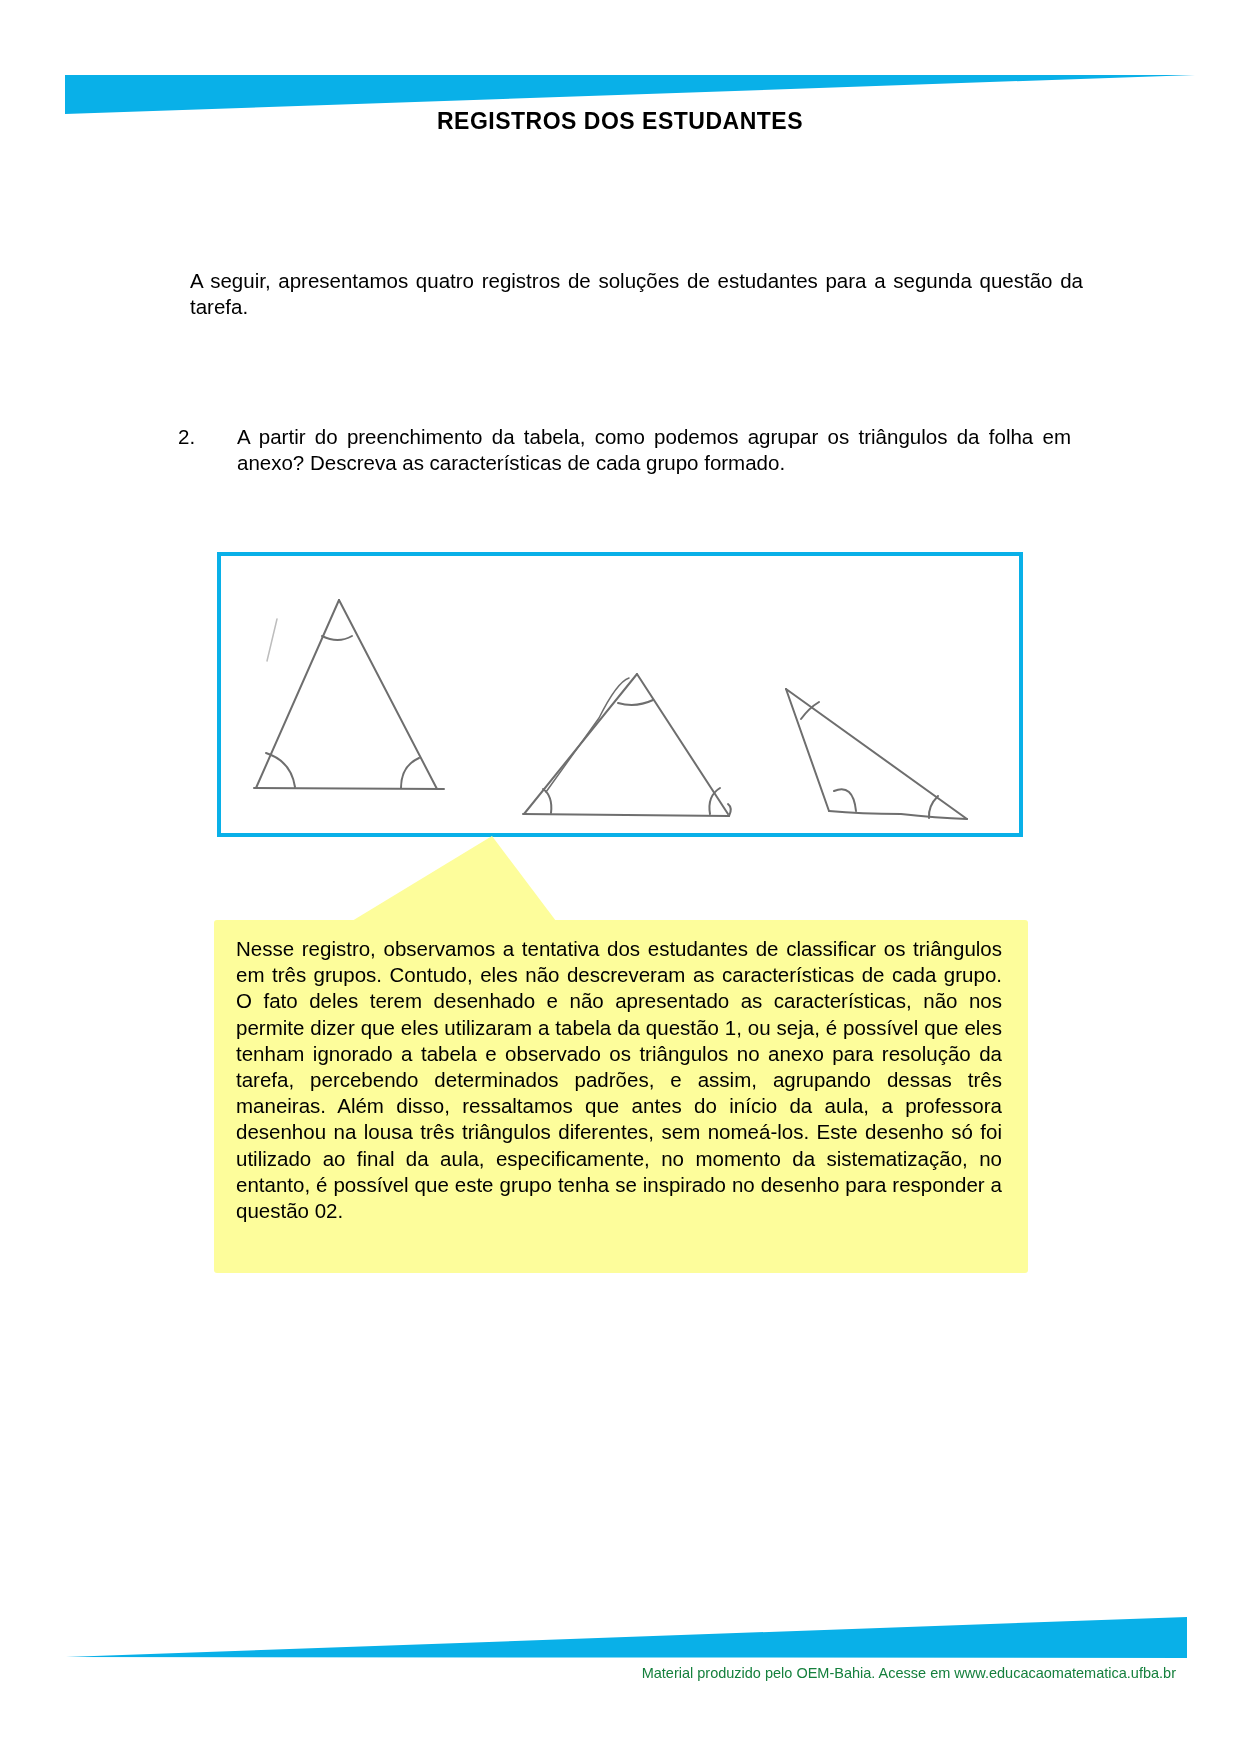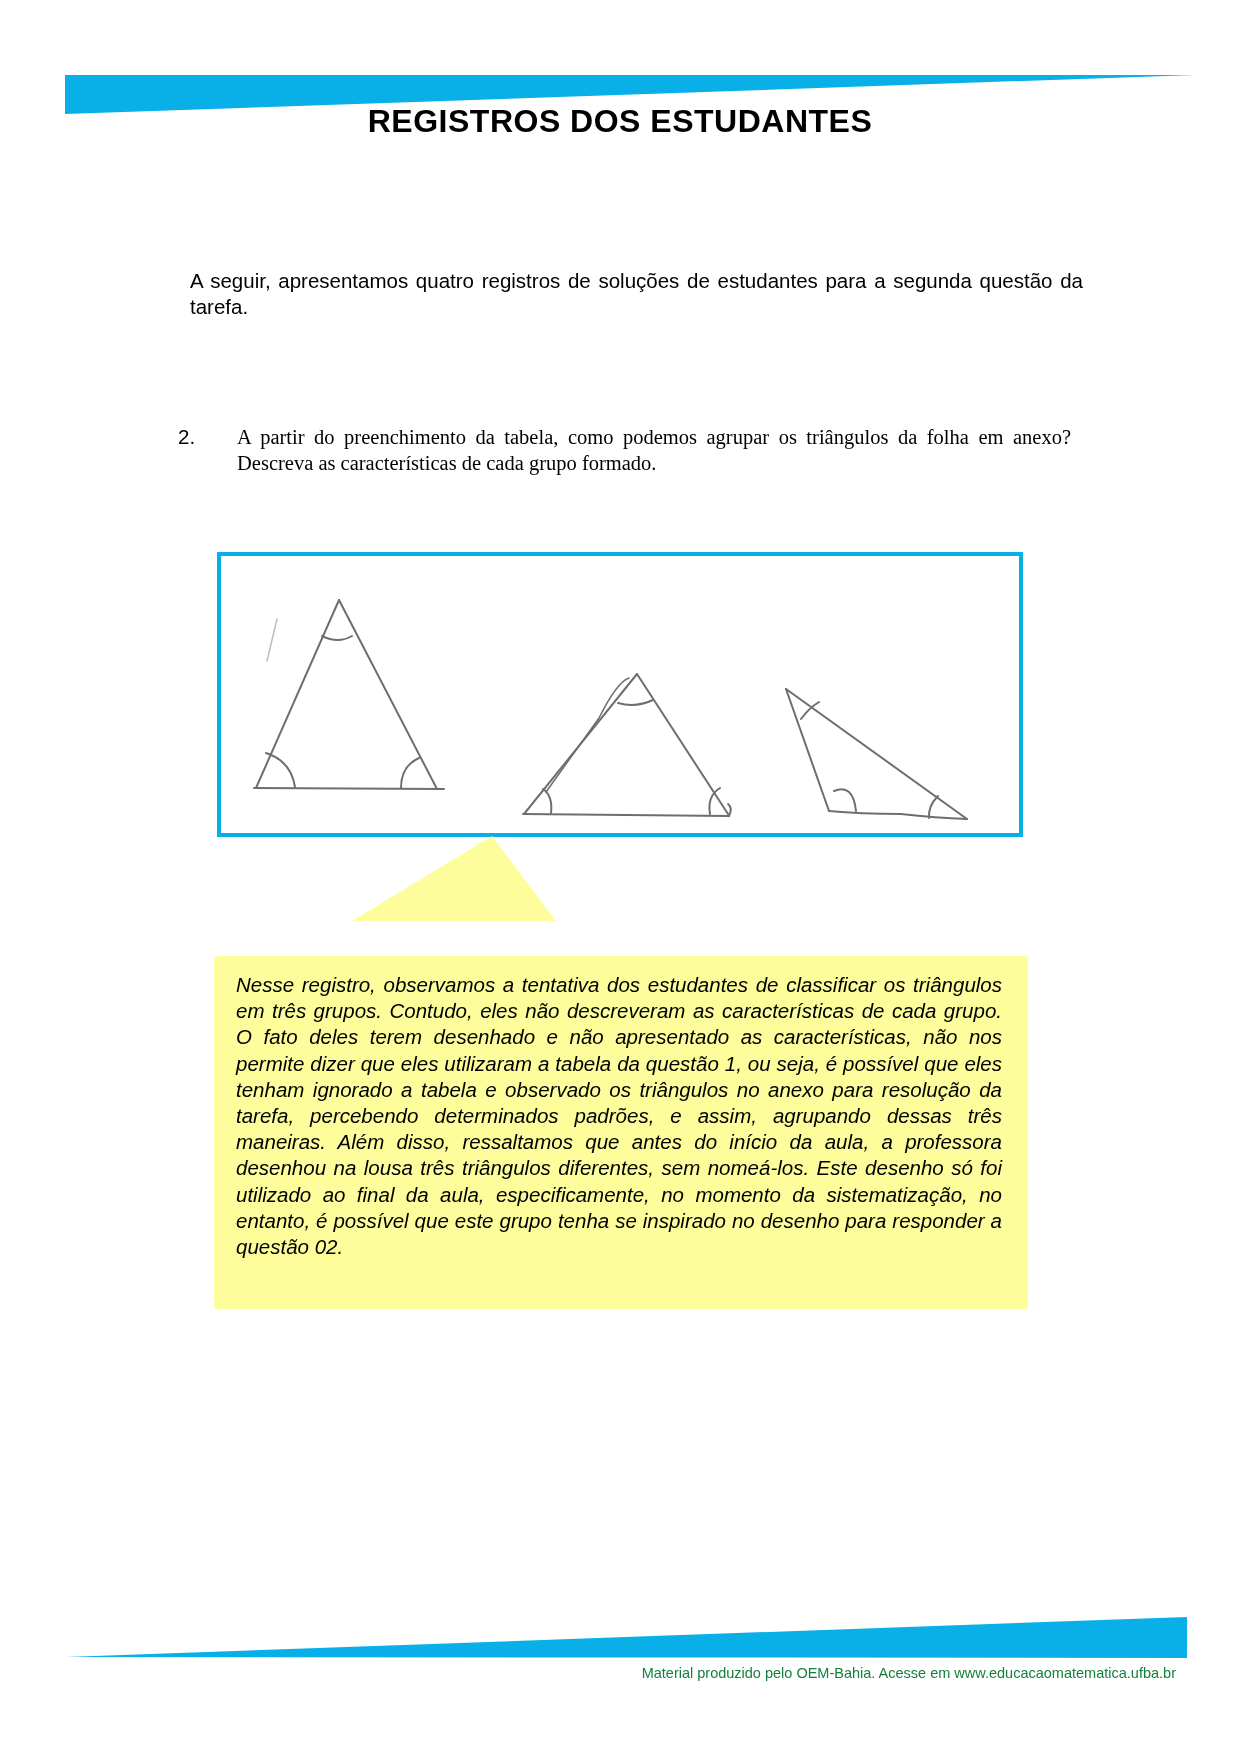--- a/index.html
+++ b/index.html
@@ -24,21 +24,21 @@
       pointer-events: none;
     }
     .title {
       position: absolute;
       left: 0;
       width: 1240px;
       top: 101px;
       text-align: center;
       font-family: "Liberation Sans", sans-serif;
       font-weight: bold;
-      font-size: 32px;
+      font-size: 23px;
       letter-spacing: 0.5px;
       line-height: 40px;
       margin: 0;
     }
     .intro {
       position: absolute;
       left: 174px;
       width: 893px;
       top: 252px;
       font-size: 20.5px;
@@ -56,21 +56,20 @@
       margin: 0;
       display: flex;
     }
     .question .qnum {
       width: 59px;
       flex: 0 0 59px;
     }
     .question .qtext {
       flex: 1;
       text-align: justify;
-      font-family: Liberation Serif, serif;
     }
     .figure-box {
       position: absolute;
       left: 217px;
       top: 552px;
       width: 798px;
       height: 277px;
       border: 4px solid #09b0e8;
       background: #ffffff;
     }
@@ -85,26 +84,25 @@
       position: absolute;
       left: 0;
       top: 0;
       width: 1240px;
       height: 1754px;
       pointer-events: none;
     }
     .callout {
       position: absolute;
       left: 214px;
-      top: 956px;
+      top: 920px;
       width: 814px;
       height: 353px;
       background: #fdfd9b;
       border-radius: 3px;
-      font-style: italic;
     }
     .callout p {
       position: absolute;
       left: 22px;
       top: 16px;
       width: 766px;
       margin: 0;
       font-size: 20.5px;
       line-height: 26.2px;
       text-align: justify;

